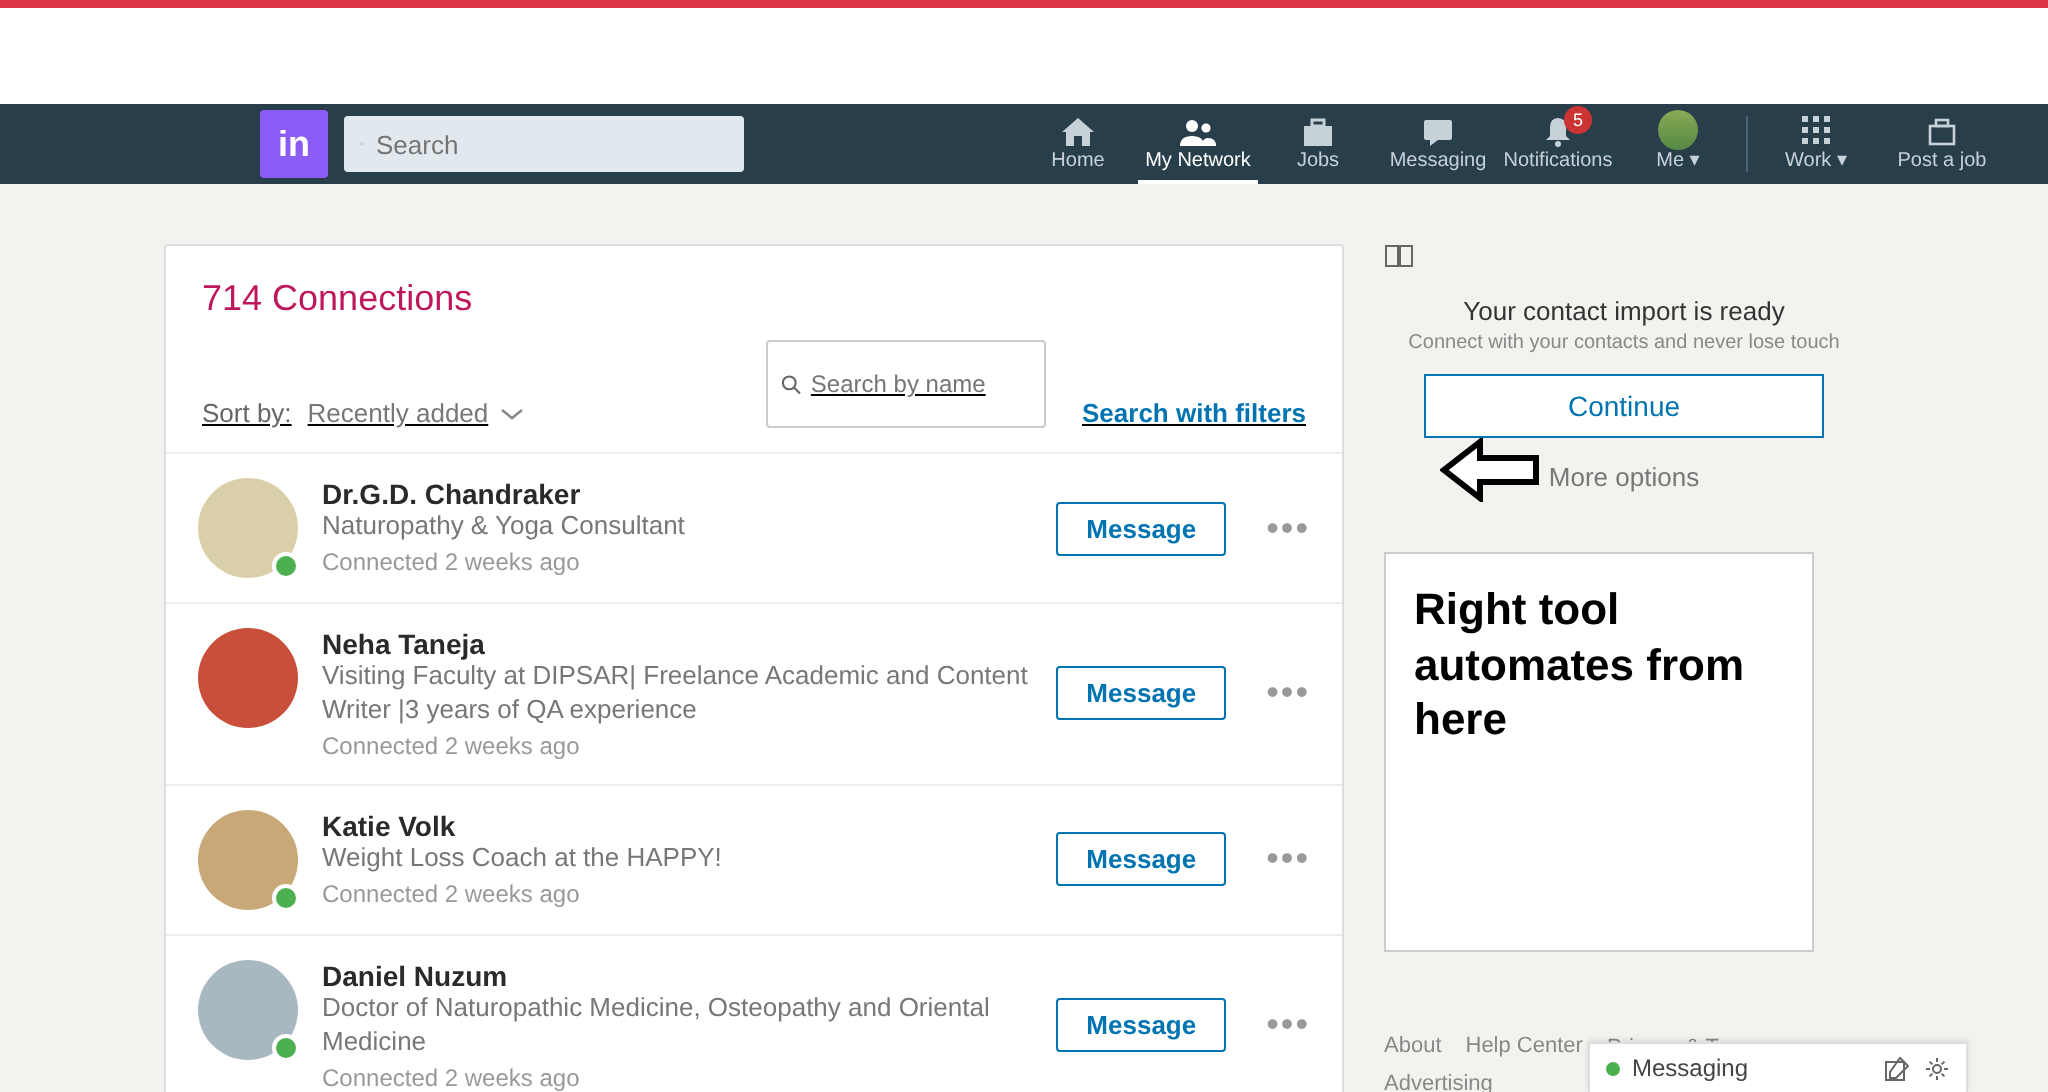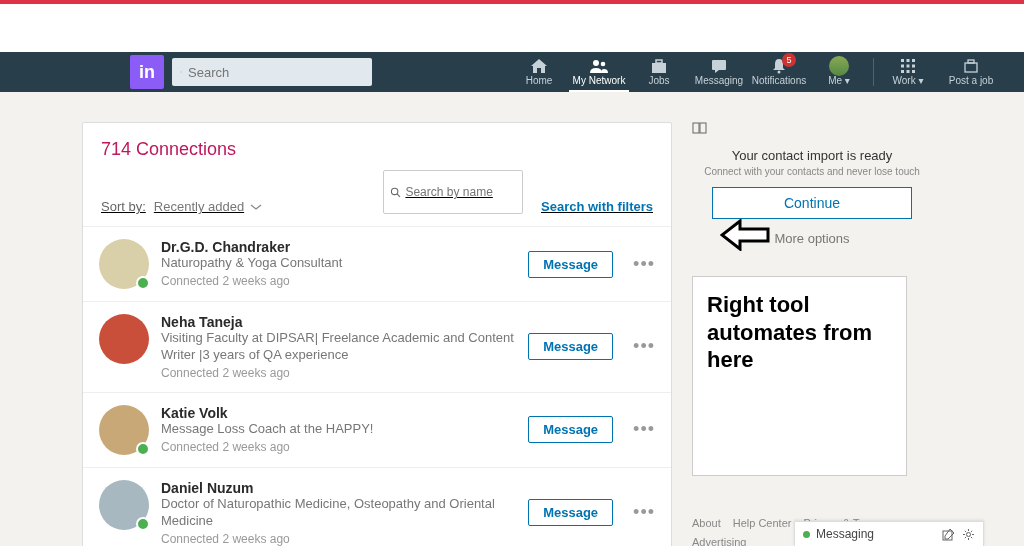--- a/index.html
+++ b/index.html
@@ -210,21 +210,21 @@
     <button class="msg-btn">Message</button>
     <div class="dots">•••</div>
         </div>
         <div class="conn">
     <div class="avatar">
       <div class="img" style="background:#c9a878"></div>
       <div class="presence"></div>
     </div>
     <div class="info">
       <div class="name">Katie Volk</div>
-      <div class="sub">Message Loss Coach at the HAPPY!</div>
+      <div class="sub">Weight Loss Coach at the HAPPY!</div>
       <div class="time">Connected 2 weeks ago</div>
     </div>
     <button class="msg-btn">Message</button>
     <div class="dots">•••</div>
         </div>
         <div class="conn">
     <div class="avatar">
       <div class="img" style="background:#a8b8c0"></div>
       <div class="presence"></div>
     </div>

